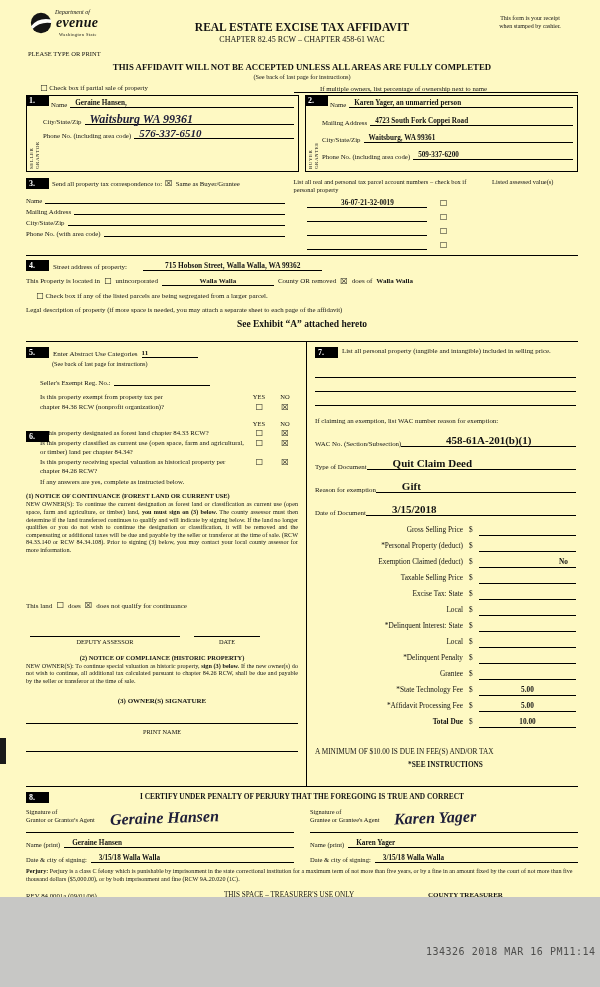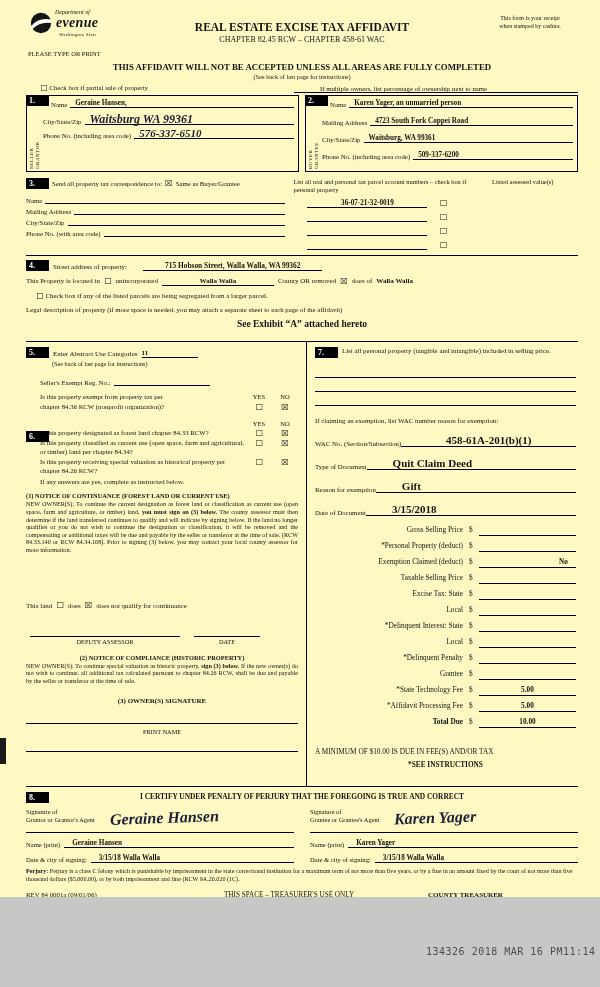--- a/index.html
+++ b/index.html
@@ -113,21 +113,21 @@
   .s8 .numbox{position:absolute;left:0;top:2px}
   .certify{text-align:center;font-weight:bold;font-size:7.4px}
   .siggrid{display:flex;gap:16px;margin-top:7px}
   .sigcol{flex:1}
   .sigrow{position:relative;height:24px;border-bottom:1px solid #000;font-size:6.4px;line-height:1.3}
   .sigscript{position:absolute;left:84px;top:0;font-size:16px;white-space:nowrap;transform:rotate(-2deg);font-weight:600}
   .nrow{display:flex;align-items:flex-end;height:15px;font-size:6.6px}
   .nrow .lbl{white-space:nowrap;padding-right:4px}
   .nrow .val{flex:1;border-bottom:1px solid #000;font-weight:bold;font-size:7.2px;padding-left:8px;white-space:nowrap}
   .perjury{font-size:6.1px;line-height:1.3;margin-top:5px}
-  .footrow{display:flex;margin-top:7px;font-size:6.8px}
+  .footrow{display:flex;align-items:flex-end;margin-top:7px;font-size:6.8px}
   .footrow .rev{width:150px}
   .footrow .space{flex:1;text-align:center;font-size:7.2px}
   .footrow .ct{width:150px;font-weight:bold;font-size:7px;padding-left:26px}
   .stamp{position:absolute;left:426px;top:946px;font-family:"DejaVu Sans Mono",monospace;font-size:10px;color:#4e4e4c;letter-spacing:.5px;white-space:nowrap}
 </style>
 </head>
 <body>
 
 <div class="page">
   <div class="form">

